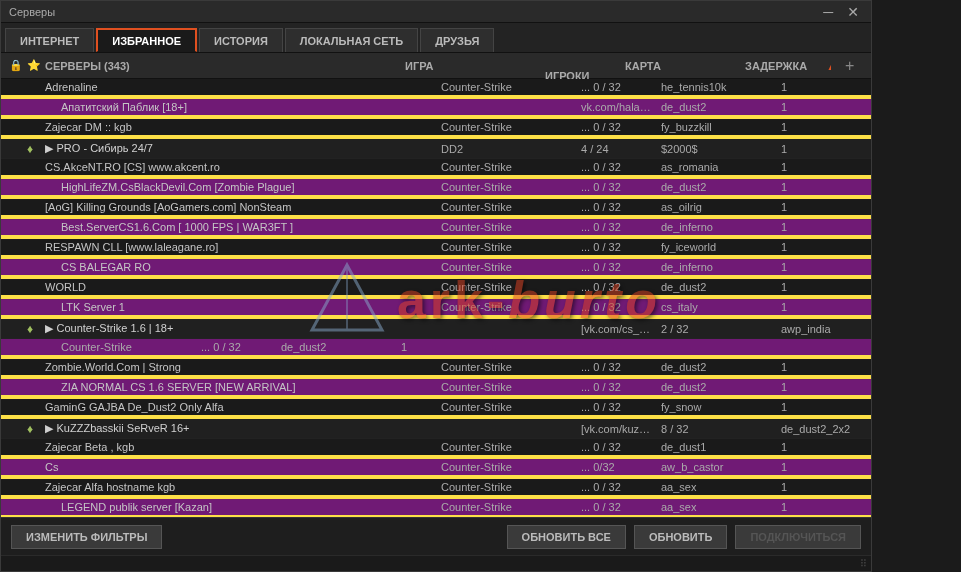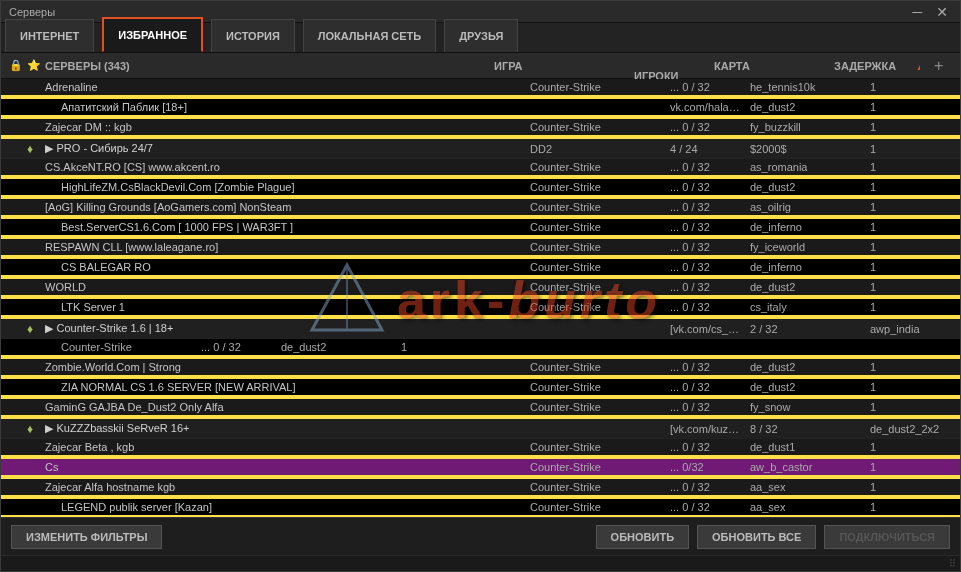--- a/index.html
+++ b/index.html
@@ -6,21 +6,21 @@
     body {
       width: 961px;
       height: 572px;
       background: #1b1b1b;
       font-family: 'Arial', sans-serif;
       font-size: 12px;
       color: #c0c0c0;
       overflow: hidden;
     }
     .window {
-      width: 961px;
+      width: 872px;
       height: 572px;
       background: #1a1a1a;
       display: flex;
       flex-direction: column;
       border: 1px solid #3a3a3a;
     }
     .title-bar {
       background: #2a2a2a;
       height: 22px;
       display: flex;
@@ -46,28 +46,28 @@
     }
     .tabs-bar {
       background: #232323;
       display: flex;
       align-items: flex-end;
       padding: 0 4px;
       border-bottom: 1px solid #111;
       height: 30px;
     }
     .tab {
-      padding: 16px 14px;
+      padding: 7px 14px;
       color: #bbb;
       font-size: 12px;
       cursor: pointer;
       background: #2e2e2e;
       border: 1px solid #444;
       border-bottom: none;
-      margin-right: 8px;
+      margin-right: 2px;
       height: 24px;
       display: flex;
       align-items: center;
       text-transform: uppercase;
       font-weight: bold;
       font-size: 11px;
     }
     .tab.active {
       background: #1a1a1a;
       color: #fff;
@@ -123,21 +123,21 @@
     }
     .table-row {
       display: flex;
       align-items: center;
       height: 20px;
       padding: 0 4px;
       border-bottom: 4px solid #fde047;
       cursor: pointer;
     }
     .table-row.selected { background: #701a75; }
-    .table-row.alt { background: #000000; padding-left: 20px; }
+    .table-row.alt { background: #701a75; padding-left: 20px; }
     .td {
       font-size: 11px;
       color: #c5c5c5;
       padding: 0 4px;
       white-space: nowrap;
       overflow: hidden;
       text-overflow: ellipsis;
     }
     .td-lock { width: 18px; }
     .td-boost { width: 18px; }
@@ -457,22 +457,22 @@
           <div class="td td-players">... 0 / 32</div>
           <div class="td td-map">aa_sex</div>
           <div class="td td-ping">1</div>
         </div>
       </div>
   </div>
 
   <div class="bottom-bar">
     <button class="bottom-btn">ИЗМЕНИТЬ ФИЛЬТРЫ</button>
     <div class="bottom-right">
+      <button class="bottom-btn">ОБНОВИТЬ ВСЕ</button>
       <button class="bottom-btn">ОБНОВИТЬ</button>
-      <button class="bottom-btn">ОБНОВИТЬ ВСЕ</button>
       <button class="bottom-btn disabled">ПОДКЛЮЧИТЬСЯ</button>
     </div>
   </div>
 
   <div class="status-bar">
     <span class="resize-handle">⠿</span>
   </div>
 </div>
 
 <div class="watermark" style="position:absolute; top:220px; left:284px; pointer-events:none; opacity:0.5;">

